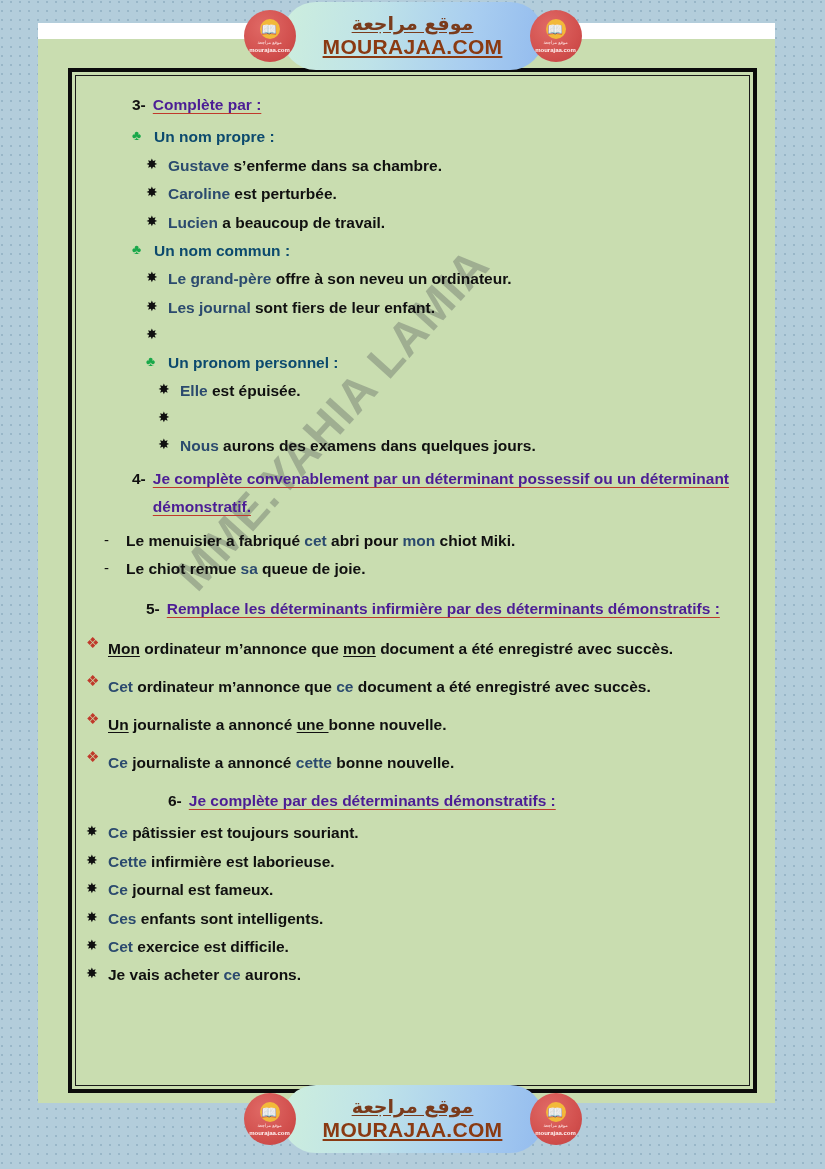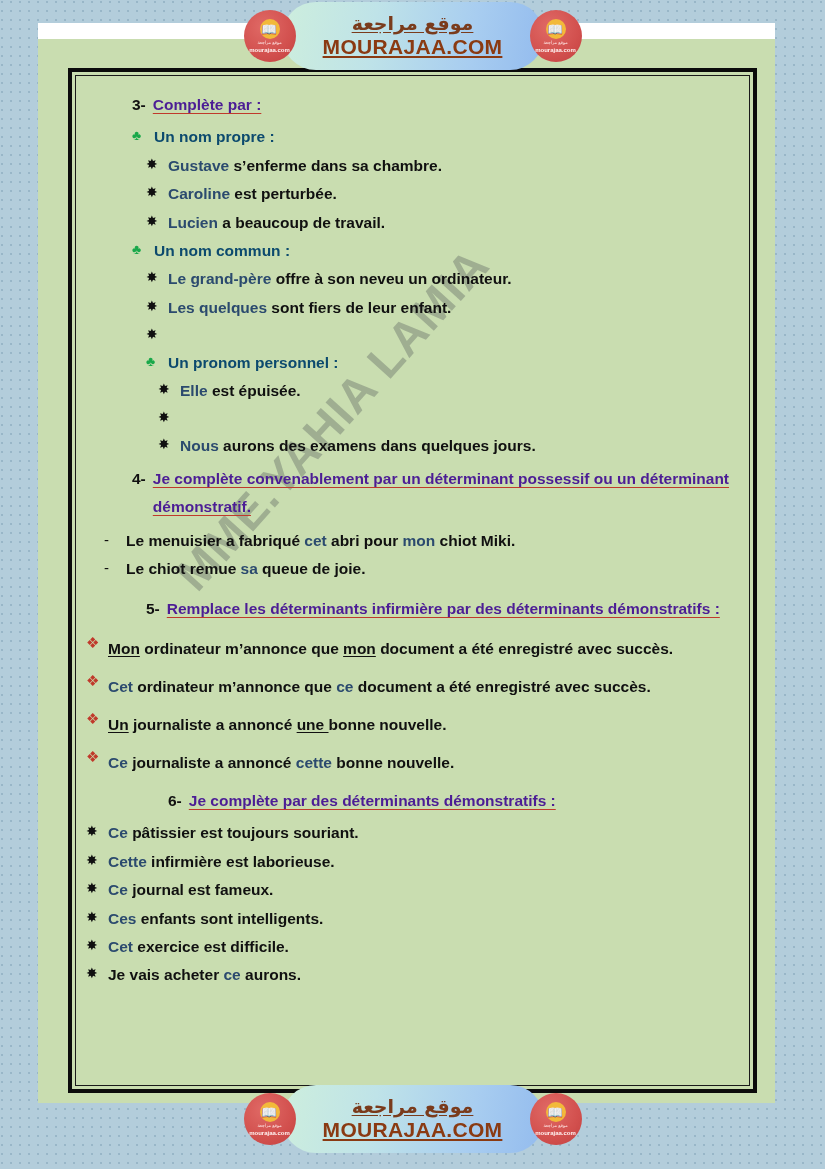--- a/index.html
+++ b/index.html
@@ -309,21 +309,21 @@
     <div class="line indent-2">
       <span class="bullet clover">♣</span>
       <span class="txt"><span class="green">Un nom commun :</span></span>
     </div>
     <div class="line indent-3">
       <span class="bullet flower">✸</span>
       <span class="txt"><span class="ans">Le grand-père</span><span> offre à son neveu un ordinateur.</span></span>
     </div>
     <div class="line indent-3">
       <span class="bullet flower">✸</span>
-      <span class="txt"><span class="ans">Les quelques</span><span> sont fiers de leur enfant.</span></span>
+      <span class="txt"><span class="ans">Les journal</span><span> sont fiers de leur enfant.</span></span>
     </div>
     <div class="line indent-3">
       <span class="bullet flower">✸</span>
     </div>
     <div class="line indent-3">
       <span class="bullet clover">♣</span>
       <span class="txt"><span class="green">Un pronom personnel :</span></span>
     </div>
     <div class="line indent-4">
       <span class="bullet flower">✸</span>

